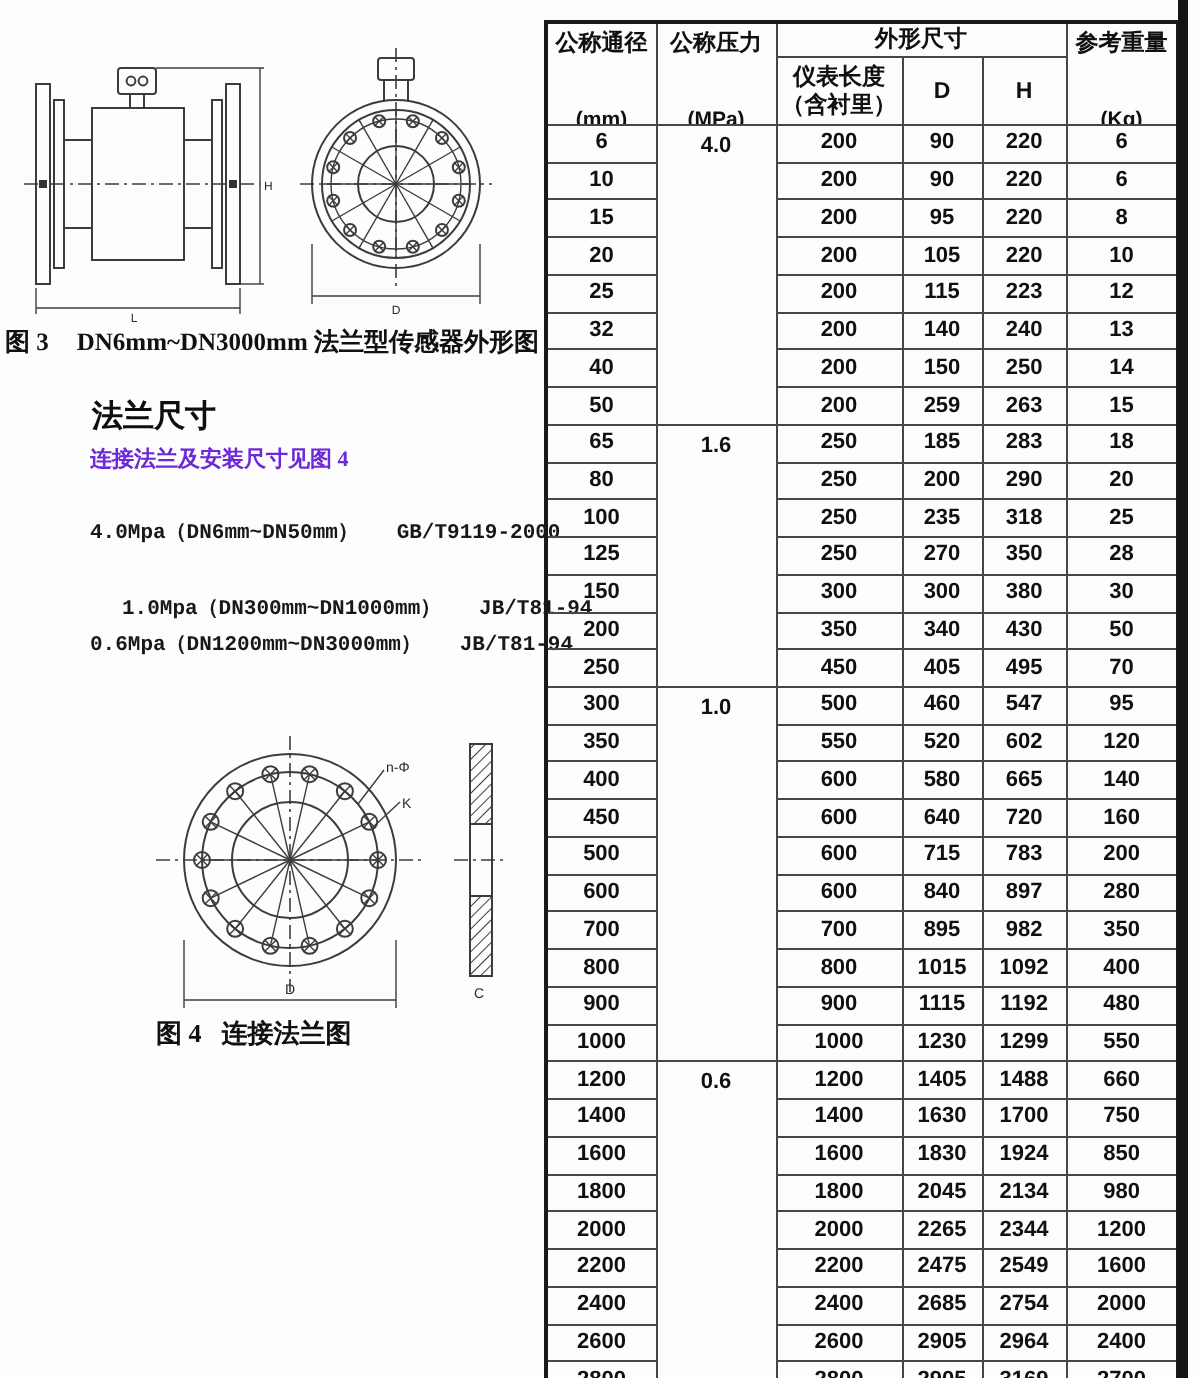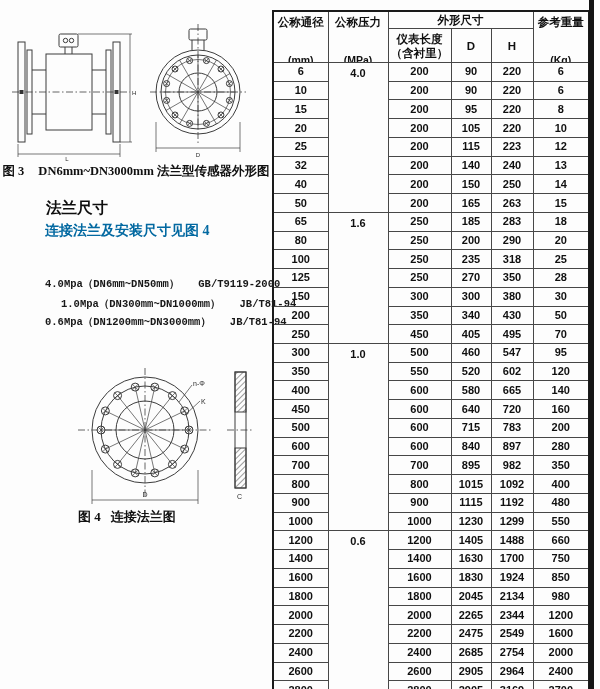--- a/index.html
+++ b/index.html
@@ -14,25 +14,25 @@
   svg.drawing .thin{stroke-width:.7;}
   svg.drawing .solid{fill:#333;stroke:none;}
   svg.drawing .hatch{fill:url(#hatchp);}
   svg.drawing text{fill:#2a2a2a;stroke:none;font-family:"Liberation Sans",sans-serif;}
 
   
   .cap{position:absolute;font-family:"Liberation Serif",serif;font-weight:bold;color:#111;}
   #fig3cap{left:0;top:163px;width:272px;text-align:center;font-size:12.5px;}
   #fig4cap{left:78px;top:508px;font-size:13px;}
   .heading{position:absolute;left:46px;top:198px;font-family:"Liberation Serif",serif;font-weight:bold;font-size:15.5px;color:#0e0e0e;}
-  .bodyline{position:absolute;left:45px;font-family:"Liberation Serif",serif;font-weight:bold;font-size:14px;color:#0369a1;}
+  .bodyline{position:absolute;left:45px;font-family:"Liberation Serif",serif;font-weight:bold;font-size:11px;color:#6d28d9;}
   #line1{top:222px;}
   #line2{top:241px;}
   .std{position:absolute;left:45px;font-family:"Liberation Mono",monospace;font-weight:bold;font-size:10.5px;white-space:pre;color:#181818;}
-  #std0{top:277px;} #std1{top:279px;} #std2{top:297px;margin-left:16px;} #std3{top:315px;}
+  #std0{top:259px;} #std1{top:279px;} #std2{top:297px;margin-left:16px;} #std3{top:315px;}
 
   
   .tblwrap{position:absolute;left:272px;top:10px;}
   table.spec{border-collapse:collapse;table-layout:fixed;width:316px;border:2px solid #1a1a1a;color:#101010;}
   table.spec th,table.spec td{border:1px solid #474747;text-align:center;padding:0;overflow:hidden;font-weight:bold;}
   table.spec thead th{font-size:11.5px;line-height:14px;vertical-align:middle;}
   table.spec thead .stack{display:flex;flex-direction:column;align-items:center;justify-content:flex-start;padding-top:3px;gap:24px;height:47px;}
   table.spec thead .unit{font-size:10.5px;}
   .wavy{text-decoration:underline;text-decoration-style:wavy;text-decoration-color:#c33;text-underline-offset:2px;}
   tr.hrow1{height:17px;}
@@ -331,21 +331,21 @@
           <tr>
             <td>40</td>
             <td>200</td>
             <td>150</td>
             <td>250</td>
             <td>14</td>
           </tr>
           <tr>
             <td>50</td>
             <td>200</td>
-            <td>165</td>
+            <td>259</td>
             <td>263</td>
             <td>15</td>
           </tr>
           <tr>
             <td>65</td>
             <td class="pressure" rowspan="7">1.6</td>
             <td>250</td>
             <td>185</td>
             <td>283</td>
             <td>18</td>

